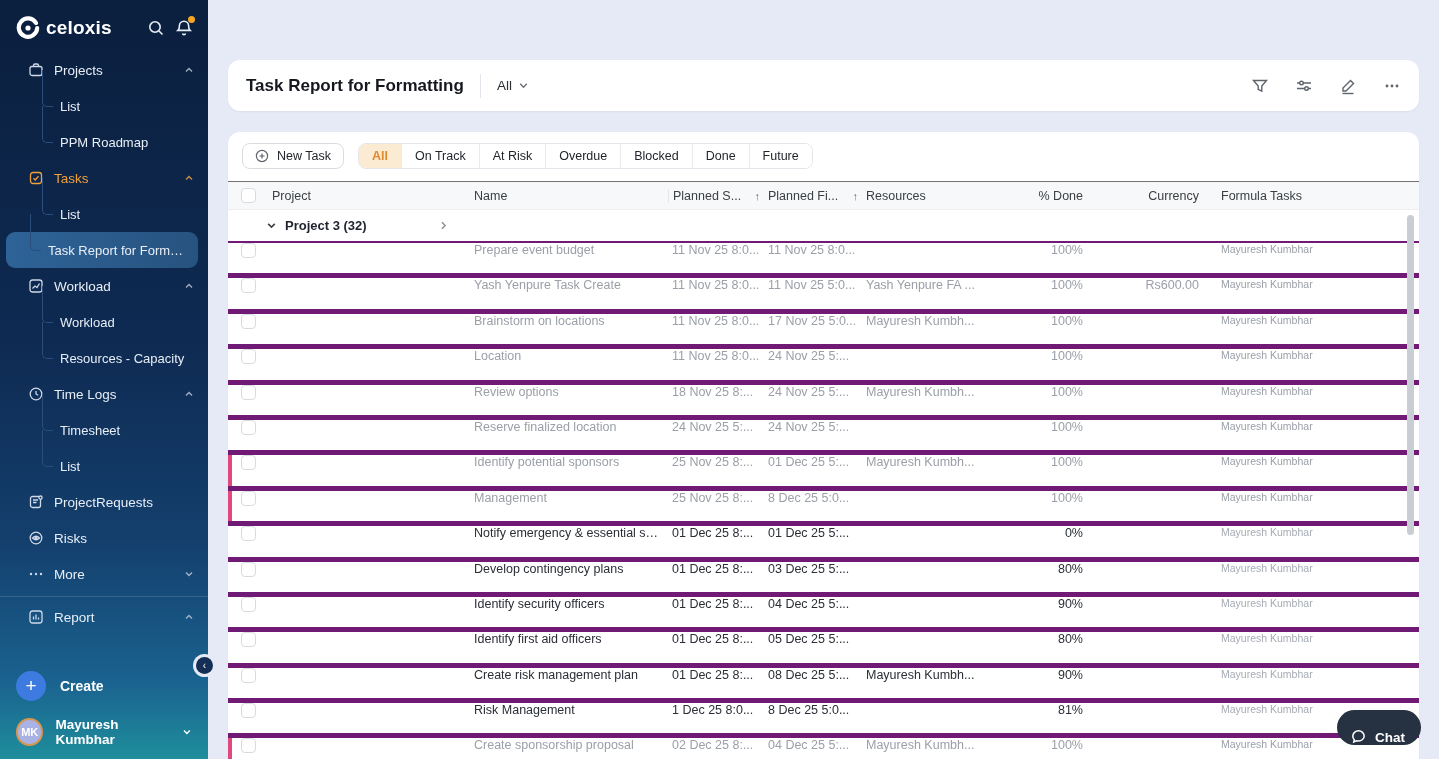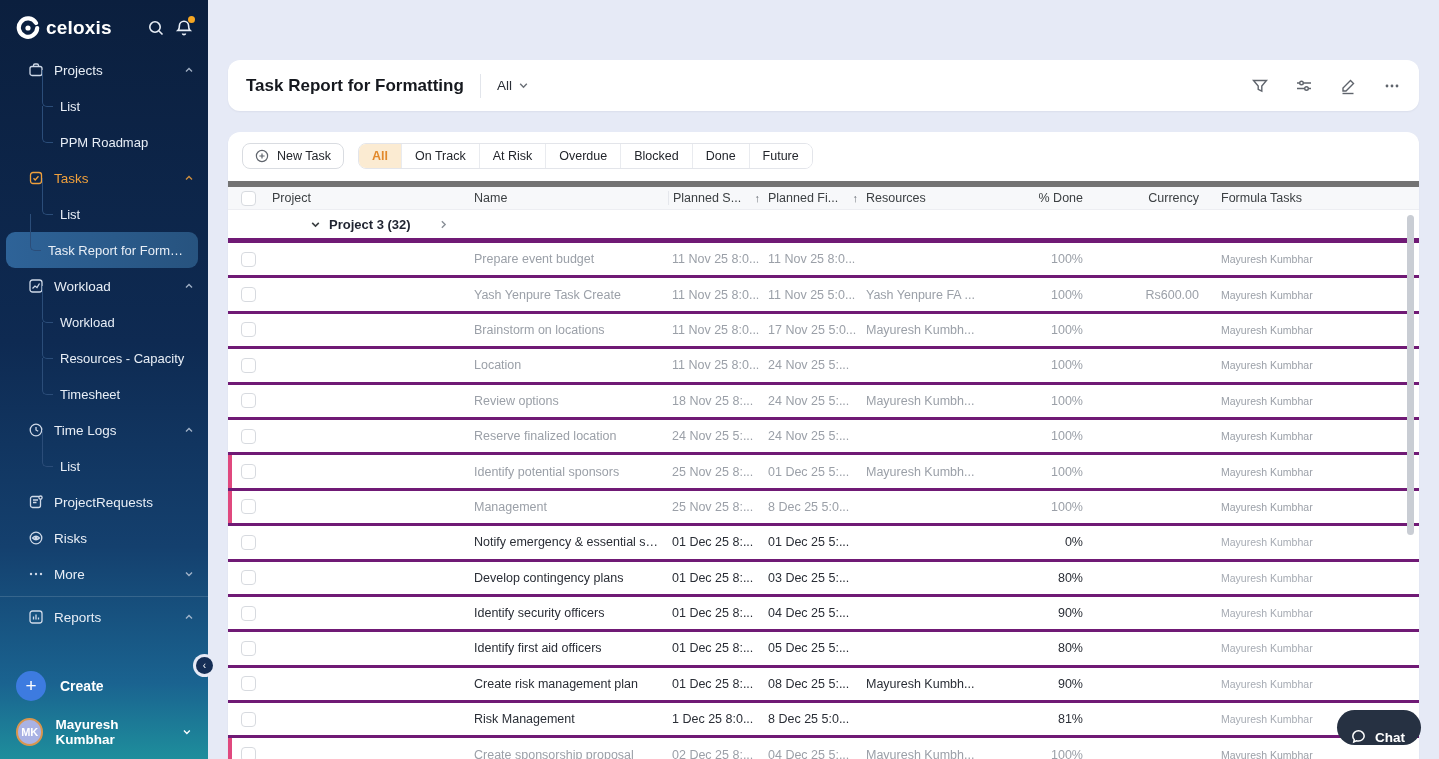--- a/index.html
+++ b/index.html
@@ -47,40 +47,40 @@
   .hdr-ic { width:18px; height:18px; cursor:pointer; color:#5F646C; }
 
   .body-card { top:88px; height:667px; overflow:hidden; }
   .toolbar { display:flex; padding:11px 14px 12px 14px; gap:14px; }
   .newtask-btn { display:flex; align-items:center; gap:8px; border:1px solid #D9DCE1; border-radius:8px; height:26px; padding:0 12px; font-size:12.5px; color:#23262C; background:#fff; cursor:pointer; }
   .tabs { display:flex; border:1px solid #E3E5EA; border-radius:8px; overflow:hidden; height:26px; }
   .tab { padding:0 13px; display:flex; align-items:center; font-size:12.5px; color:#23262C; background:#fff; border-right:1px solid #E9EBEF; cursor:pointer; white-space:nowrap; }
   .tab:last-child { border-right:none; }
   .tab.active { background:#FBEBD2; color:#E2892B; font-weight:700; }
 
-  .thead { display:flex; align-items:center; height:29px; background:#F7F8FA; border-top:6px solid #737373; border-bottom:1px solid #EDEEF2; font-size:12.5px; color:#3C4043; }
+  .thead { display:flex; align-items:center; height:29px; background:#F7F8FA; border-top:1px solid #737373; border-bottom:1px solid #EDEEF2; font-size:12.5px; color:#3C4043; }
   .cell { padding:0 4px; overflow:hidden; white-space:nowrap; text-overflow:ellipsis; }
   .c-check { width:40px; display:flex; justify-content:center; flex:none; }
   .c-project { width:202px; flex:none; }
   .c-name { width:198px; flex:none; }
   .c-ps { width:96px; flex:none; display:flex; align-items:center; justify-content:space-between; }
   .c-pf { width:98px; flex:none; display:flex; align-items:center; justify-content:space-between; }
   .c-res { width:140px; flex:none; }
   .c-done { width:85px; flex:none; text-align:right; }
   .c-cur { width:116px; flex:none; text-align:right; }
   .c-formula { flex:1; padding-left:18px; }
   .thead .c-ps { border-left:1px solid #E5E7EC; }
   .sort-arrow { color:#6B7077; font-size:11px; }
   .cb { width:15px; height:15px; border:1.5px solid #D7DADF; border-radius:4px; background:#fff; cursor:pointer; }
 
-  .group-row { position:relative; display:flex; align-items:center; height:33px; font-size:13px; font-weight:700; color:#1F2330; border-bottom:5px solid #701a75; cursor:pointer;padding-left:44px; }
+  .group-row { position:relative; display:flex; align-items:center; height:33px; font-size:13px; font-weight:700; color:#1F2330; border-bottom:2px solid #701a75; cursor:pointer; }
   .group-row .gchev { margin:0 8px 0 38px; color:#3C4043; }
   .group-row .gmore { position:absolute; left:210px; color:#8A9098; }
 
-  .row { position:relative; display:flex; align-items:center; height:35.4px; border-bottom:3px solid #701a75; font-size:12.5px; color:#2A2E36; background:#fff; }
+  .row { position:relative; display:flex; align-items:flex-start; height:35.4px; border-bottom:5px solid #701a75; font-size:12.5px; color:#2A2E36; background:#fff; }
   .row.muted, .row.muted .cell { color:#9BA0A8; }
   .row .flagbar { position:absolute; left:0; top:0; width:4px; height:100%; background:#E0487E; display:none; }
   .row.flagged .flagbar { display:block; }
   .row .c-formula { font-size:10.5px; color:#A6ABB3; }
 
   .hscroll { position:absolute; left:17px; top:645px; width:643px; height:7px; border-radius:4px; background:#B9BEC6; cursor:pointer; }
   .vscroll { position:absolute; right:5px; top:83px; width:7px; height:320px; border-radius:4px; background:#C9CDD4; cursor:pointer; }
 
   .chat-btn { position:absolute; right:18px; bottom:14px; height:35px; background:#263142; border-radius:20px; display:flex; align-items:flex-end; gap:8px; padding:0 16px 0 13px; color:#fff; font-size:13.5px; font-weight:700; cursor:pointer; z-index:20; }
 </style>
@@ -163,38 +163,38 @@
             <path d="M2 6.5 L5 3.5 L8 6.5" fill="none" stroke="#B9C6D8" stroke-width="1.4"></path>
           </svg>
         </span>
       </div>
       <div class="nav-item sub">
         <span class="lbl">Workload</span>
       </div>
       <div class="nav-item sub">
         <span class="lbl">Resources - Capacity</span>
       </div>
-      <div class="nav-item sub">
-        <span class="lbl">Timesheet</span>
-      </div>
       <div class="nav-item">
         <span style="display:flex">
           <svg width="16" height="16" viewBox="0 0 16 16" fill="none" stroke="#CFD9E8" stroke-width="1.3">
             <circle cx="8" cy="8" r="5.8"></circle>
             <path d="M8 5 V8 L10.2 9.3"></path>
           </svg>
         </span>
         <span class="lbl">Time Logs</span>
         <span style="margin-left:auto;display:flex">
           <svg class="chev" width="10" height="10" viewBox="0 0 10 10">
             <path d="M2 6.5 L5 3.5 L8 6.5" fill="none" stroke="#B9C6D8" stroke-width="1.4"></path>
           </svg>
         </span>
       </div>
       <div class="nav-item sub">
+        <span class="lbl">Timesheet</span>
+      </div>
+      <div class="nav-item sub">
         <span class="lbl">List</span>
       </div>
       <div class="nav-item">
         <span style="display:flex">
           <svg width="16" height="16" viewBox="0 0 16 16" fill="none" stroke="#CFD9E8" stroke-width="1.3">
             <rect x="2.5" y="2.5" width="10" height="11" rx="2"></rect>
             <path d="M5 6 h5 M5 8.5 h3.5"></path>
             <circle cx="12.5" cy="3.6" r="1.6" fill="#0E2A52"></circle>
           </svg>
         </span>
@@ -226,21 +226,21 @@
         </span>
       </div>
       <div class="nav-divider"></div>
       <div class="nav-item">
         <span style="display:flex">
           <svg width="16" height="16" viewBox="0 0 16 16" fill="none" stroke="#CFD9E8" stroke-width="1.3">
             <rect x="2" y="2" width="12" height="12" rx="2.5"></rect>
             <path d="M5.5 10.5 V7.5 M8 10.5 V5.5 M10.5 10.5 V8.5"></path>
           </svg>
         </span>
-        <span class="lbl">Reports</span>
+        <span class="lbl">Report</span>
         <span style="margin-left:auto;display:flex">
           <svg class="chev" width="10" height="10" viewBox="0 0 10 10">
             <path d="M2 6.5 L5 3.5 L8 6.5" fill="none" stroke="#B9C6D8" stroke-width="1.4"></path>
           </svg>
         </span>
       </div>
     </div>
 
   <div class="side-foot">
     <div class="create-row">

